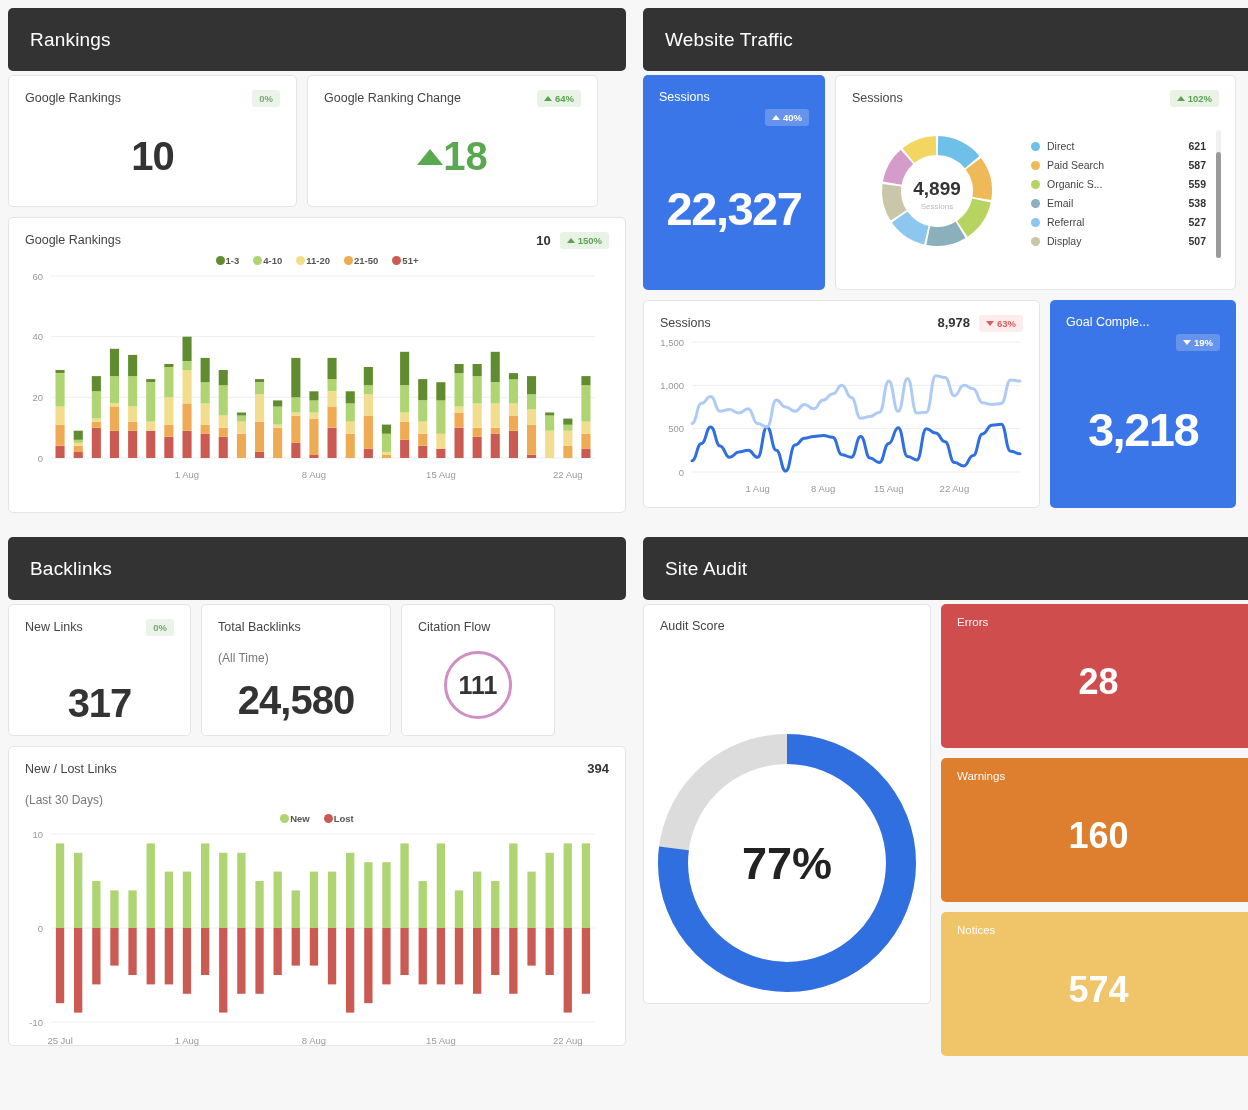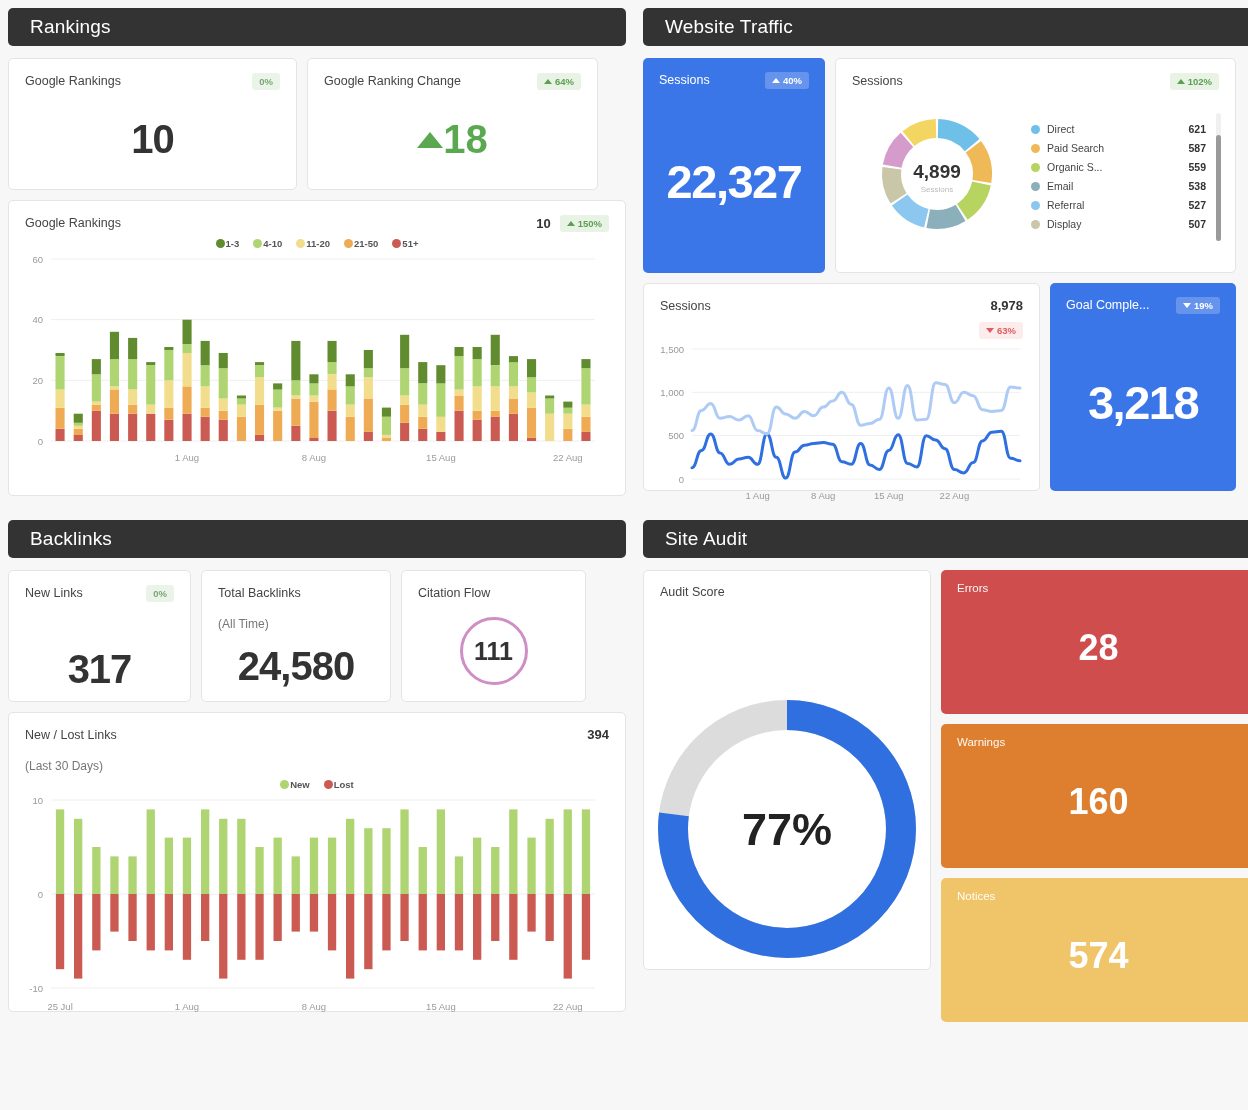--- a/index.html
+++ b/index.html
@@ -15,50 +15,50 @@
     grid-template-columns: 618px 613px;
     column-gap: 17px;
     row-gap: 0px;
     padding: 8px 8px 0 8px;
   }
   .panel { width: 100%; }
   .panel-header {
     background: #333333;
     color: #ffffff;
     border-radius: 5px;
-    height: 38px;
+    height: 63px;
     display: flex;
     align-items: center;
     padding: 0 22px;
     font-size: 19px;
     font-weight: 400;
     letter-spacing: 0.2px;
   }
-  .panel-body { padding-top: 12px; }
+  .panel-body { padding-top: 4px; }
   .row { display: flex; gap: 10px; }
   .card {
     background: #ffffff;
     border: 1px solid #e4e4e4;
     border-radius: 5px;
     position: relative;
   }
   .card-head {
     display: flex; align-items: flex-start; justify-content: space-between;
     padding: 14px 16px 0 16px;
   }
   .card-title { font-size: 12.5px; color: #444; line-height: 1.3; }
   .card-sub { font-size: 12px; color: #777; margin-top: 16px; }
   .badge {
     font-size: 9.5px; font-weight: bold; padding: 3px 7px; border-radius: 3px;
     display: inline-flex; align-items: center; gap: 3px; white-space: nowrap;
   }
   .badge.green { background: #eaf4e8; color: #7ba676; }
   .badge.green-strong { background: #e8f3e6; color: #5da052; }
   .badge.red { background: #fdecec; color: #e15c5c; }
-  .badge.blue { background: rgba(255,255,255,0.22); color: #ffffff; }
+  .badge.blue { background: rgba(255,255,255,0.22); color: #ffffff; margin-top: 20px; }
   .tri-up { width:0;height:0;border-left:4px solid transparent;border-right:4px solid transparent;border-bottom:5px solid currentColor; }
   .tri-down { width:0;height:0;border-left:4px solid transparent;border-right:4px solid transparent;border-top:5px solid currentColor; }
   .big-num {
     font-size: 40px; font-weight: bold; color: #333; text-align: center;
     letter-spacing: -1px;
   }
   .kpi-card { height: 132px; display: flex; flex-direction: column; }
   .kpi-val-wrap { flex:1; display:flex; align-items:center; justify-content:center; }
   .green-num { color: #5aa84f; display:flex; align-items:center; font-size: 40px; font-weight: bold;}
   .green-tri { width:0;height:0;border-left:13px solid transparent;border-right:13px solid transparent;border-bottom:16px solid #5aa84f; }
@@ -399,21 +399,21 @@
               <div class="scrollthumb" style="top:22px;height:106px;"></div>
             </div>
           </div>
         </div>
       </div>
 
       <div class="row" style="margin-top:10px;">
         <div class="card" style="width:397px;height:208px;">
           <div class="card-head">
             <div class="card-title">Sessions</div>
-            <div style="display:flex;align-items:flex-end;gap:9px;flex-direction:column;">
+            <div style="display:flex;align-items:flex-start;gap:9px;">
               <span style="font-size:13px;font-weight:bold;color:#333;">8,978</span>
               <span class="badge red">
                 <span class="tri-down"></span>
                 <span>63%</span>
               </span>
             </div>
           </div>
           <svg id="svg-line" width="390" height="170" viewBox="0 0 390 170">
               <line x1="48" x2="376" y1="140" y2="140" stroke="#eeeeee" stroke-width="1"></line>
               <text x="40" y="143.5" text-anchor="end" class="axis-label">0</text>
@@ -469,21 +469,21 @@
           <div class="card-head">
             <div>
               <div class="card-title">Total Backlinks</div>
               <div class="card-sub">(All Time)</div>
             </div>
           </div>
           <div class="kpi-val-wrap">
             <div class="big-num">24,580</div>
           </div>
         </div>
-        <div class="card kpi-card" style="width:185px;">
+        <div class="card kpi-card" style="width:154px;">
           <div class="card-head">
             <div class="card-title">Citation Flow</div>
           </div>
           <div class="kpi-val-wrap">
             <div class="citation-ring">
               <span>111</span>
             </div>
           </div>
         </div>
       </div>

